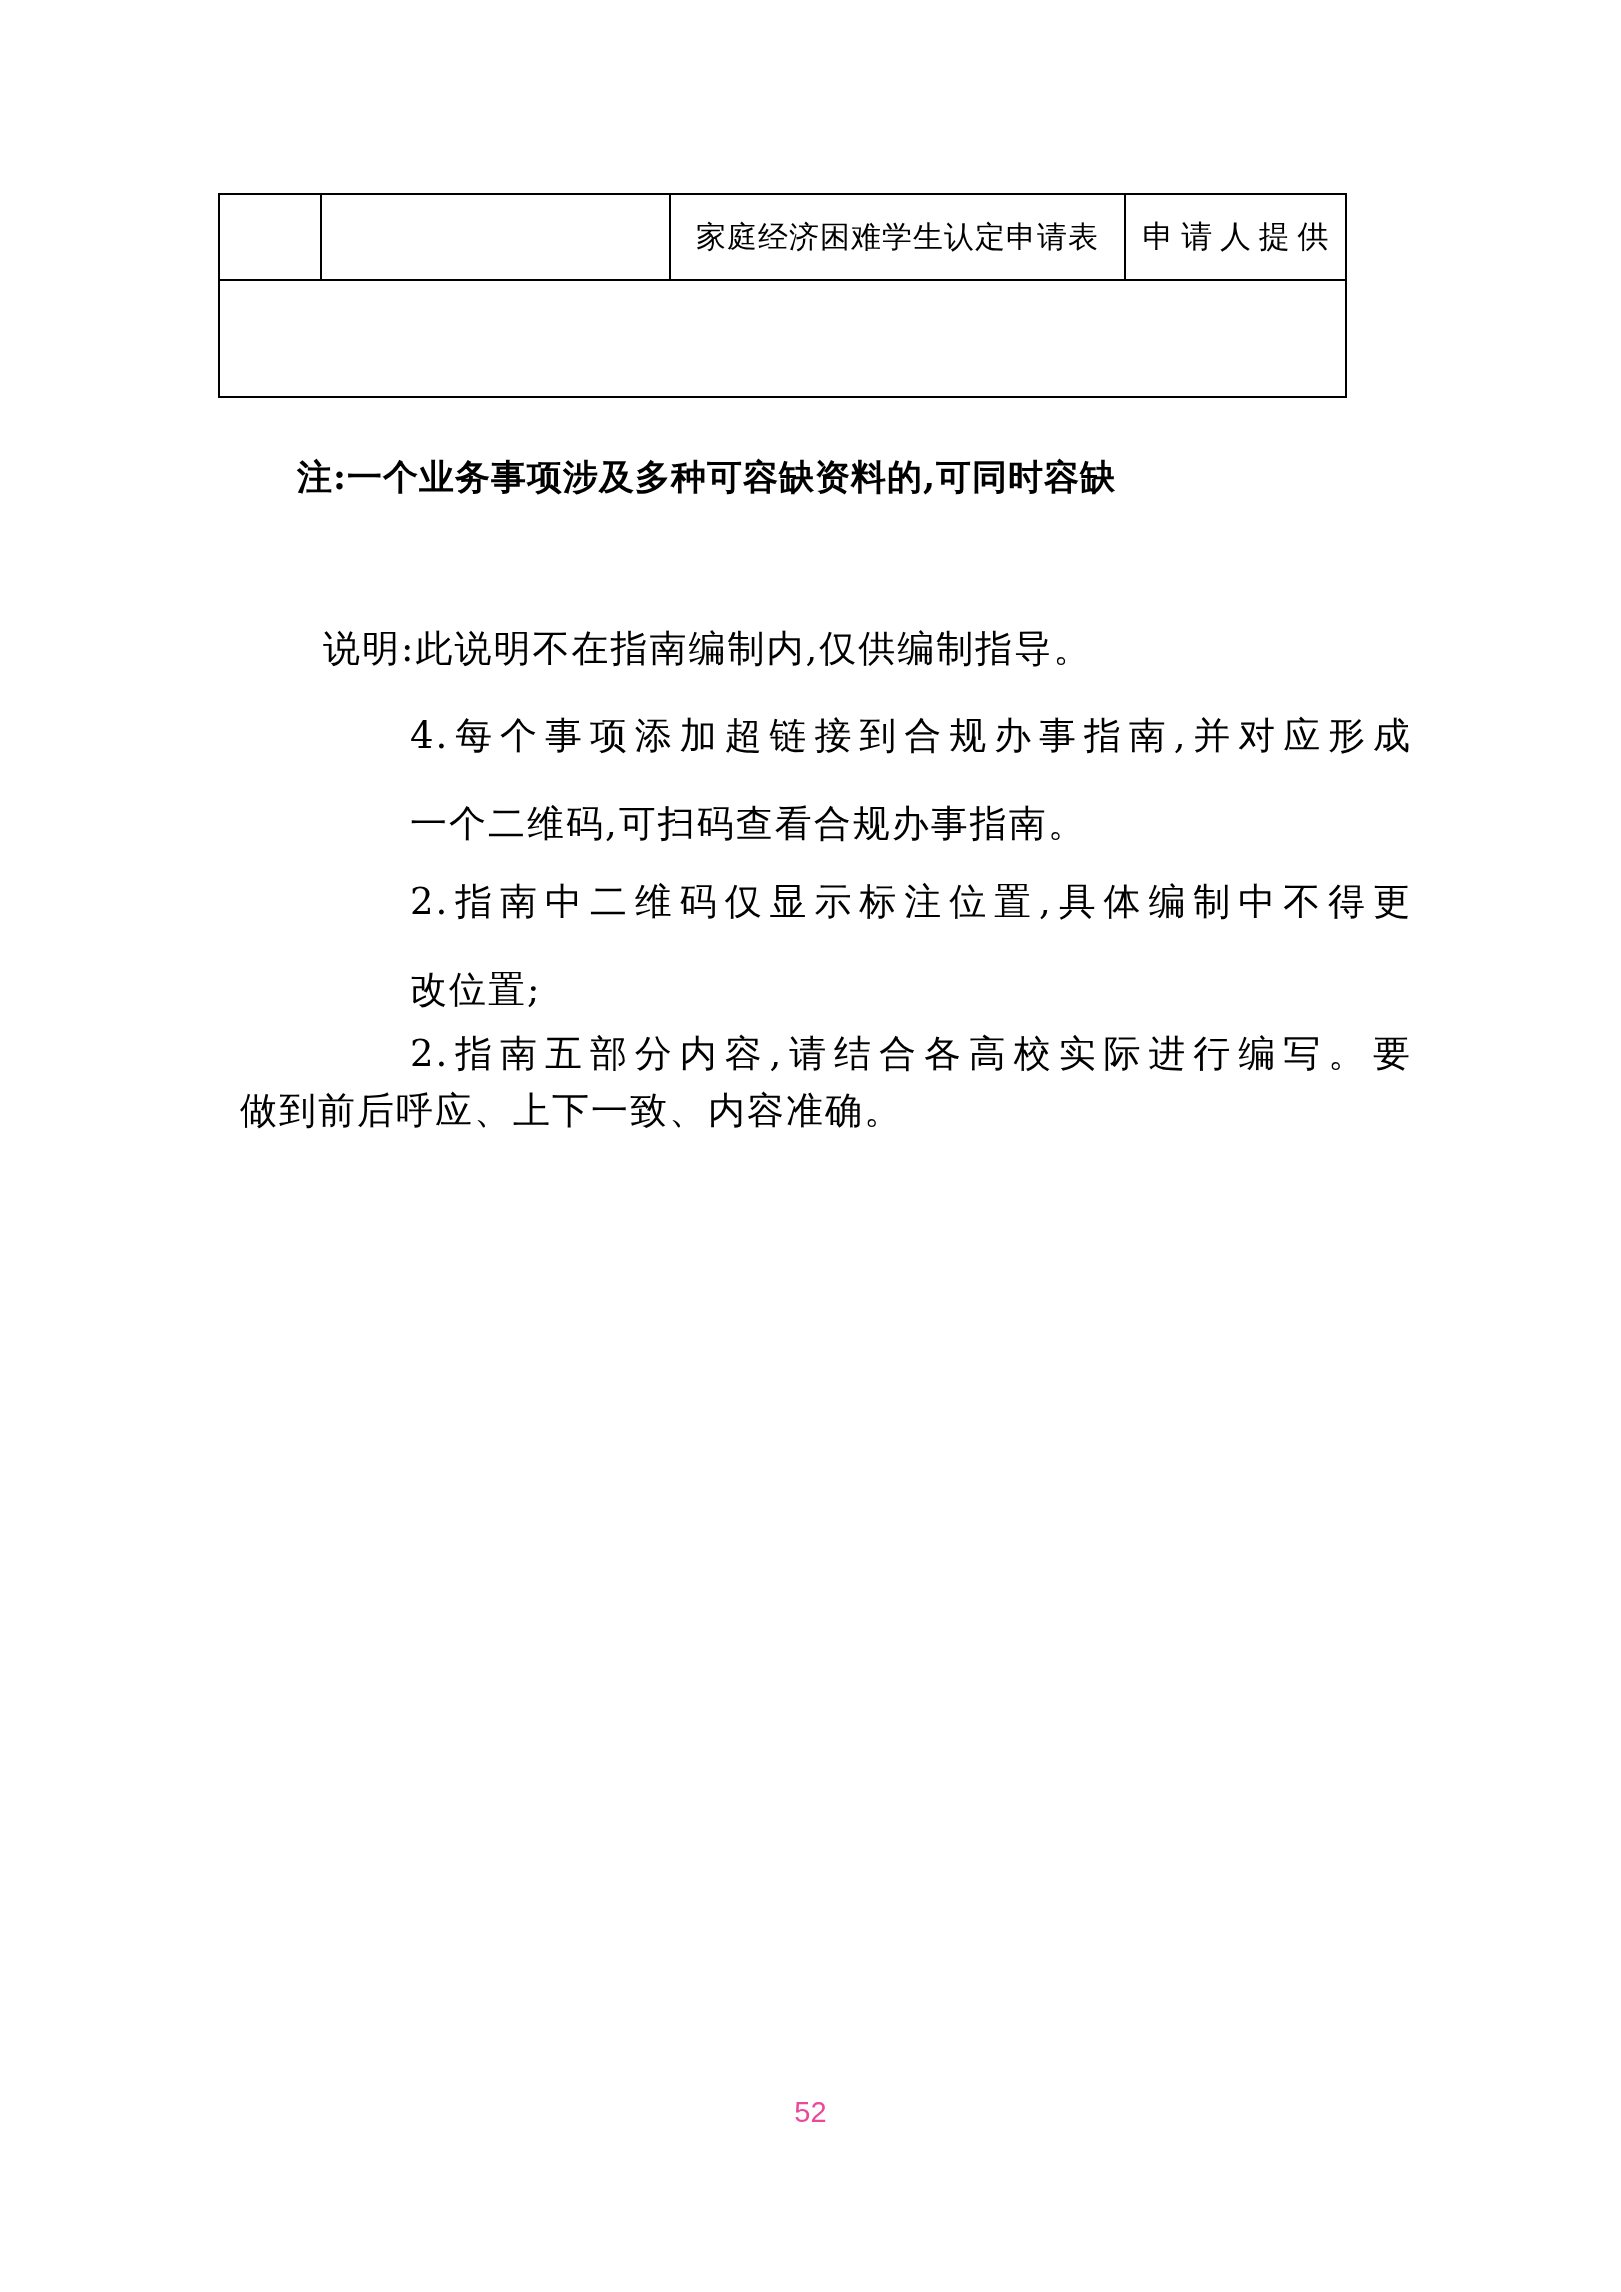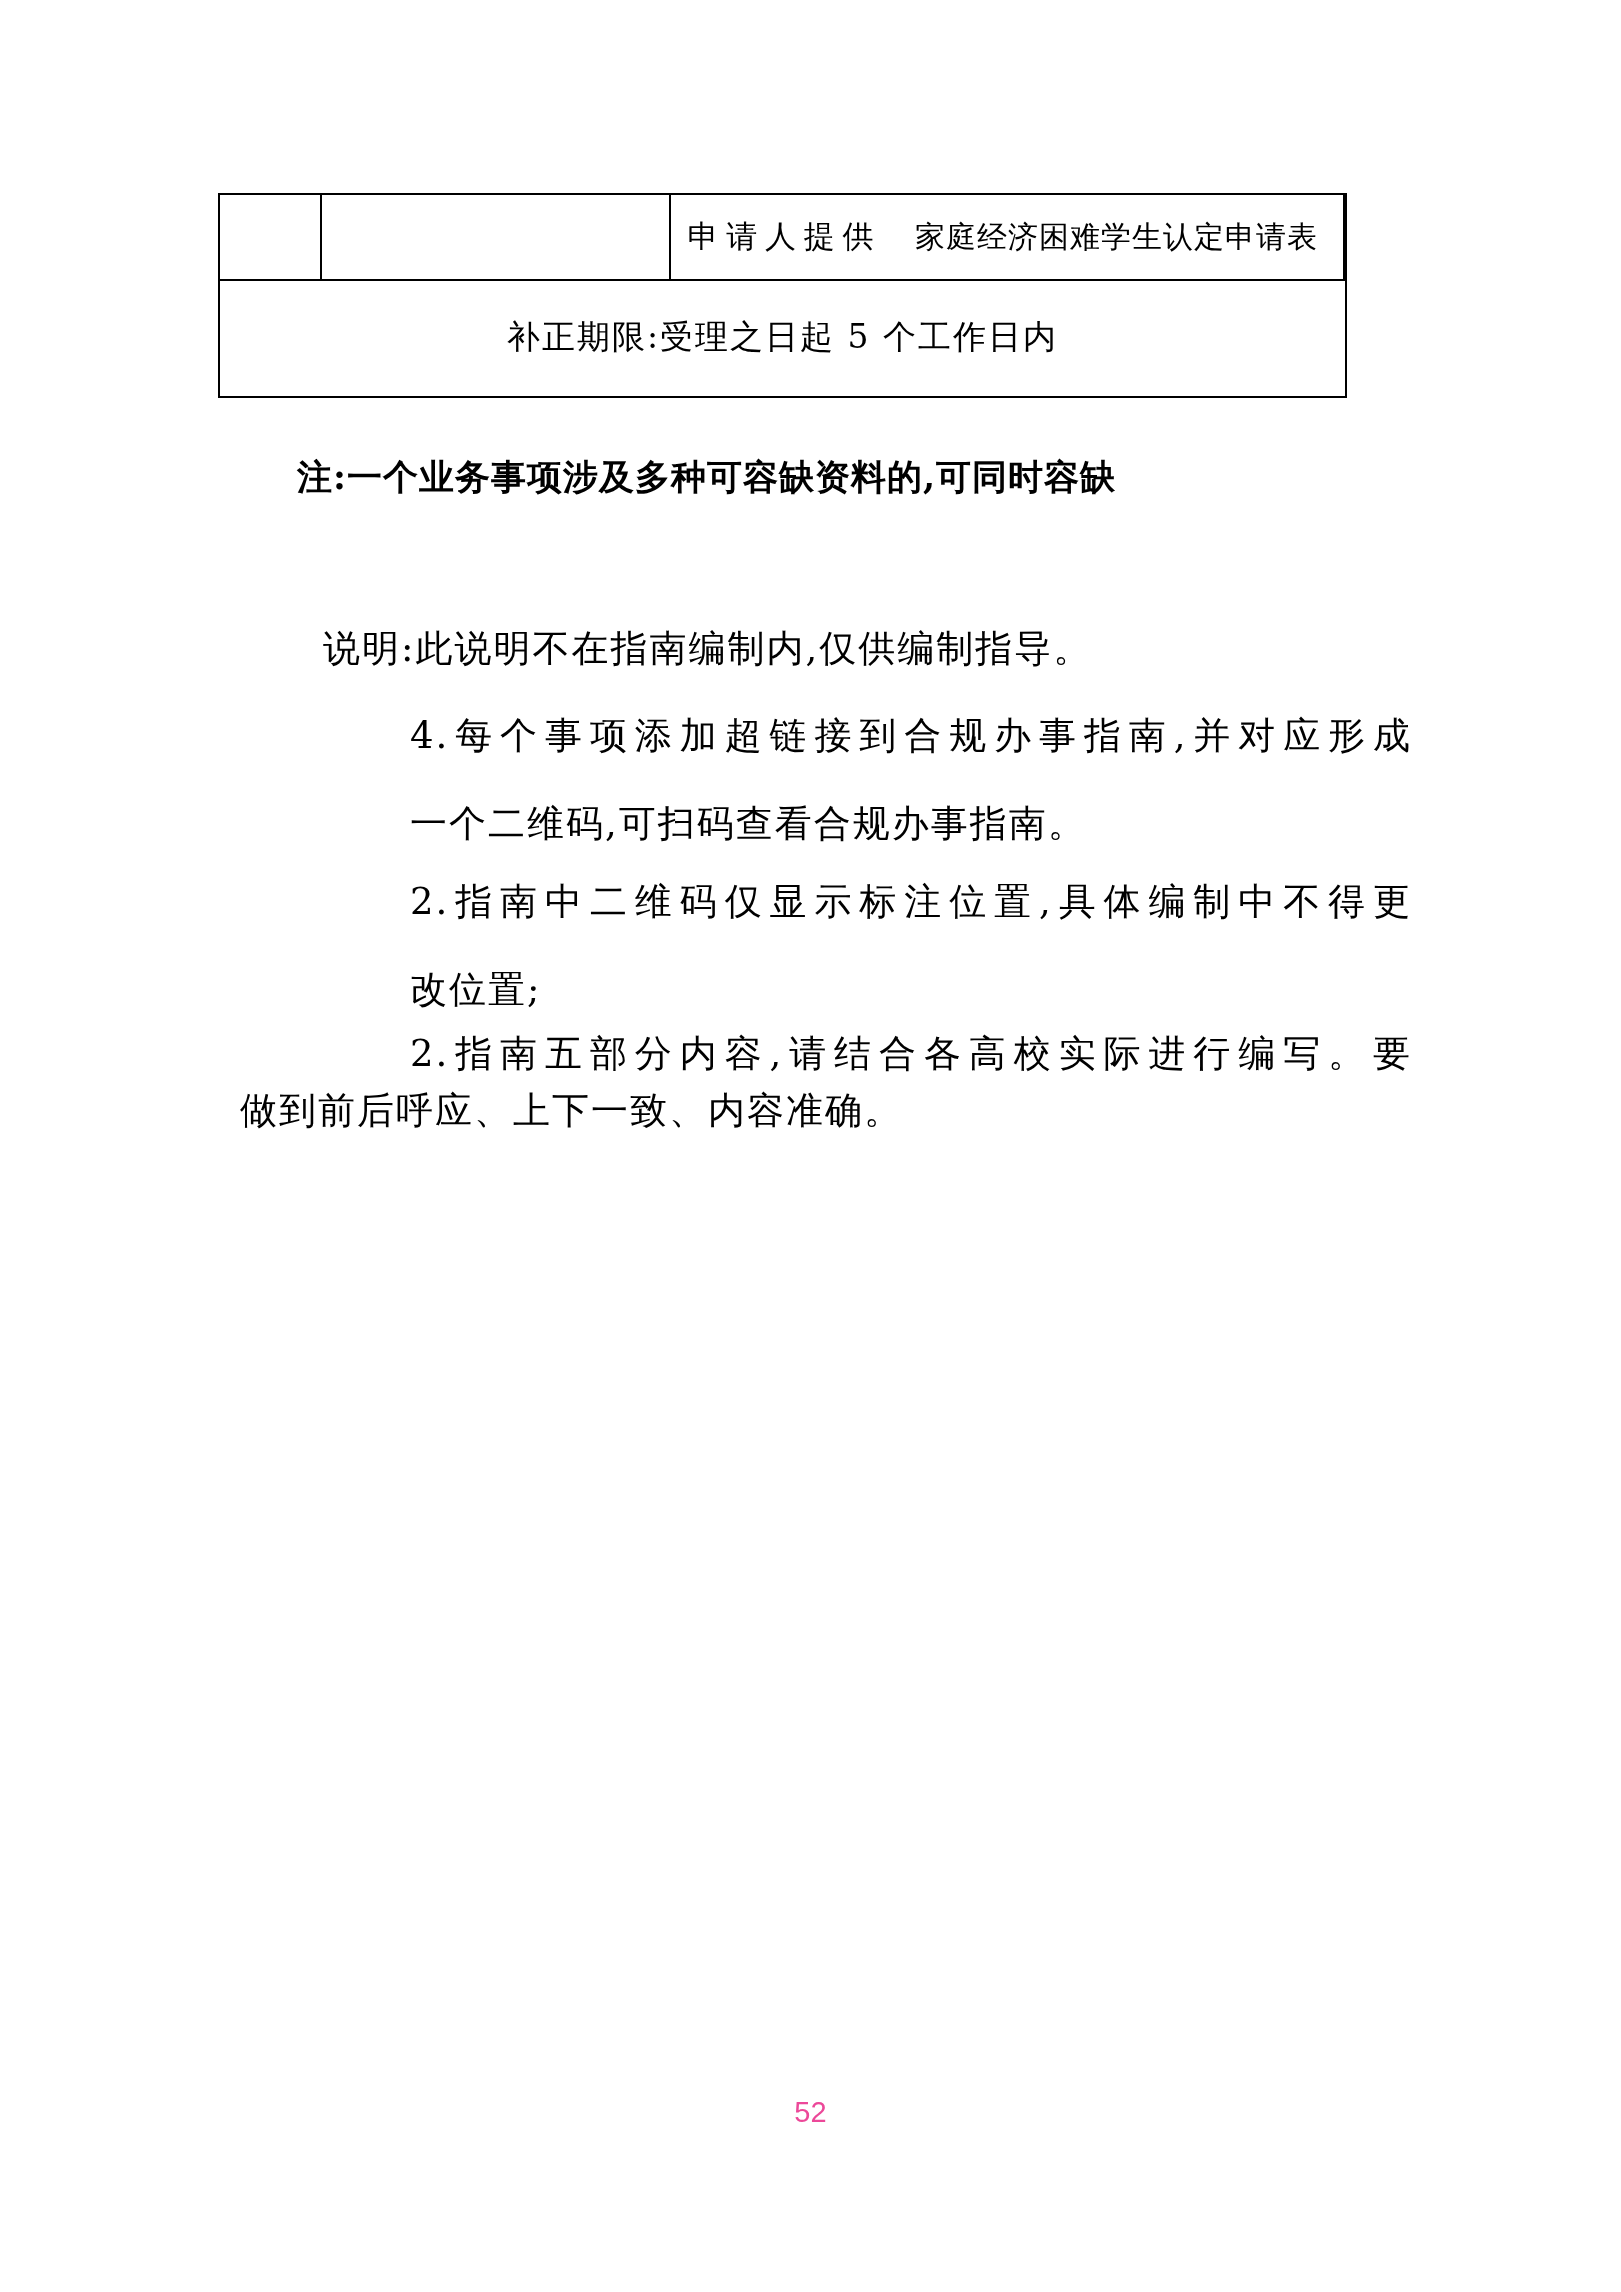--- a/index.html
+++ b/index.html
@@ -99,24 +99,23 @@
 </style>
 </head>
 <body>
 
 <div class="page">
 
   <div class="doc-table">
     <div class="t-row1">
       <div class="t-cell t-c1"></div>
       <div class="t-cell t-c2"></div>
+      <div class="t-cell t-c3">家庭经济困难学生认定申请表</div>
       <div class="t-cell t-c4">申请人提供</div>
-      <div class="t-cell t-c3">家庭经济困难学生认定申请表</div>
     </div>
-    <div class="t-row2">补正期限:受理之日起 5 个工作日内</div>
   </div>
 
   <div class="table-note">注:一个业务事项涉及多种可容缺资料的,可同时容缺</div>
 
   <div class="ins ins-heading">说明:此说明不在指南编制内,仅供编制指导。</div>
 
   <div class="ins ins-justify ins-l1a">4.每个事项添加超链接到合规办事指南,并对应形成</div>
   <div class="ins ins-l1b">一个二维码,可扫码查看合规办事指南。</div>
 
   <div class="ins ins-justify ins-l2a">2.指南中二维码仅显示标注位置,具体编制中不得更</div>

